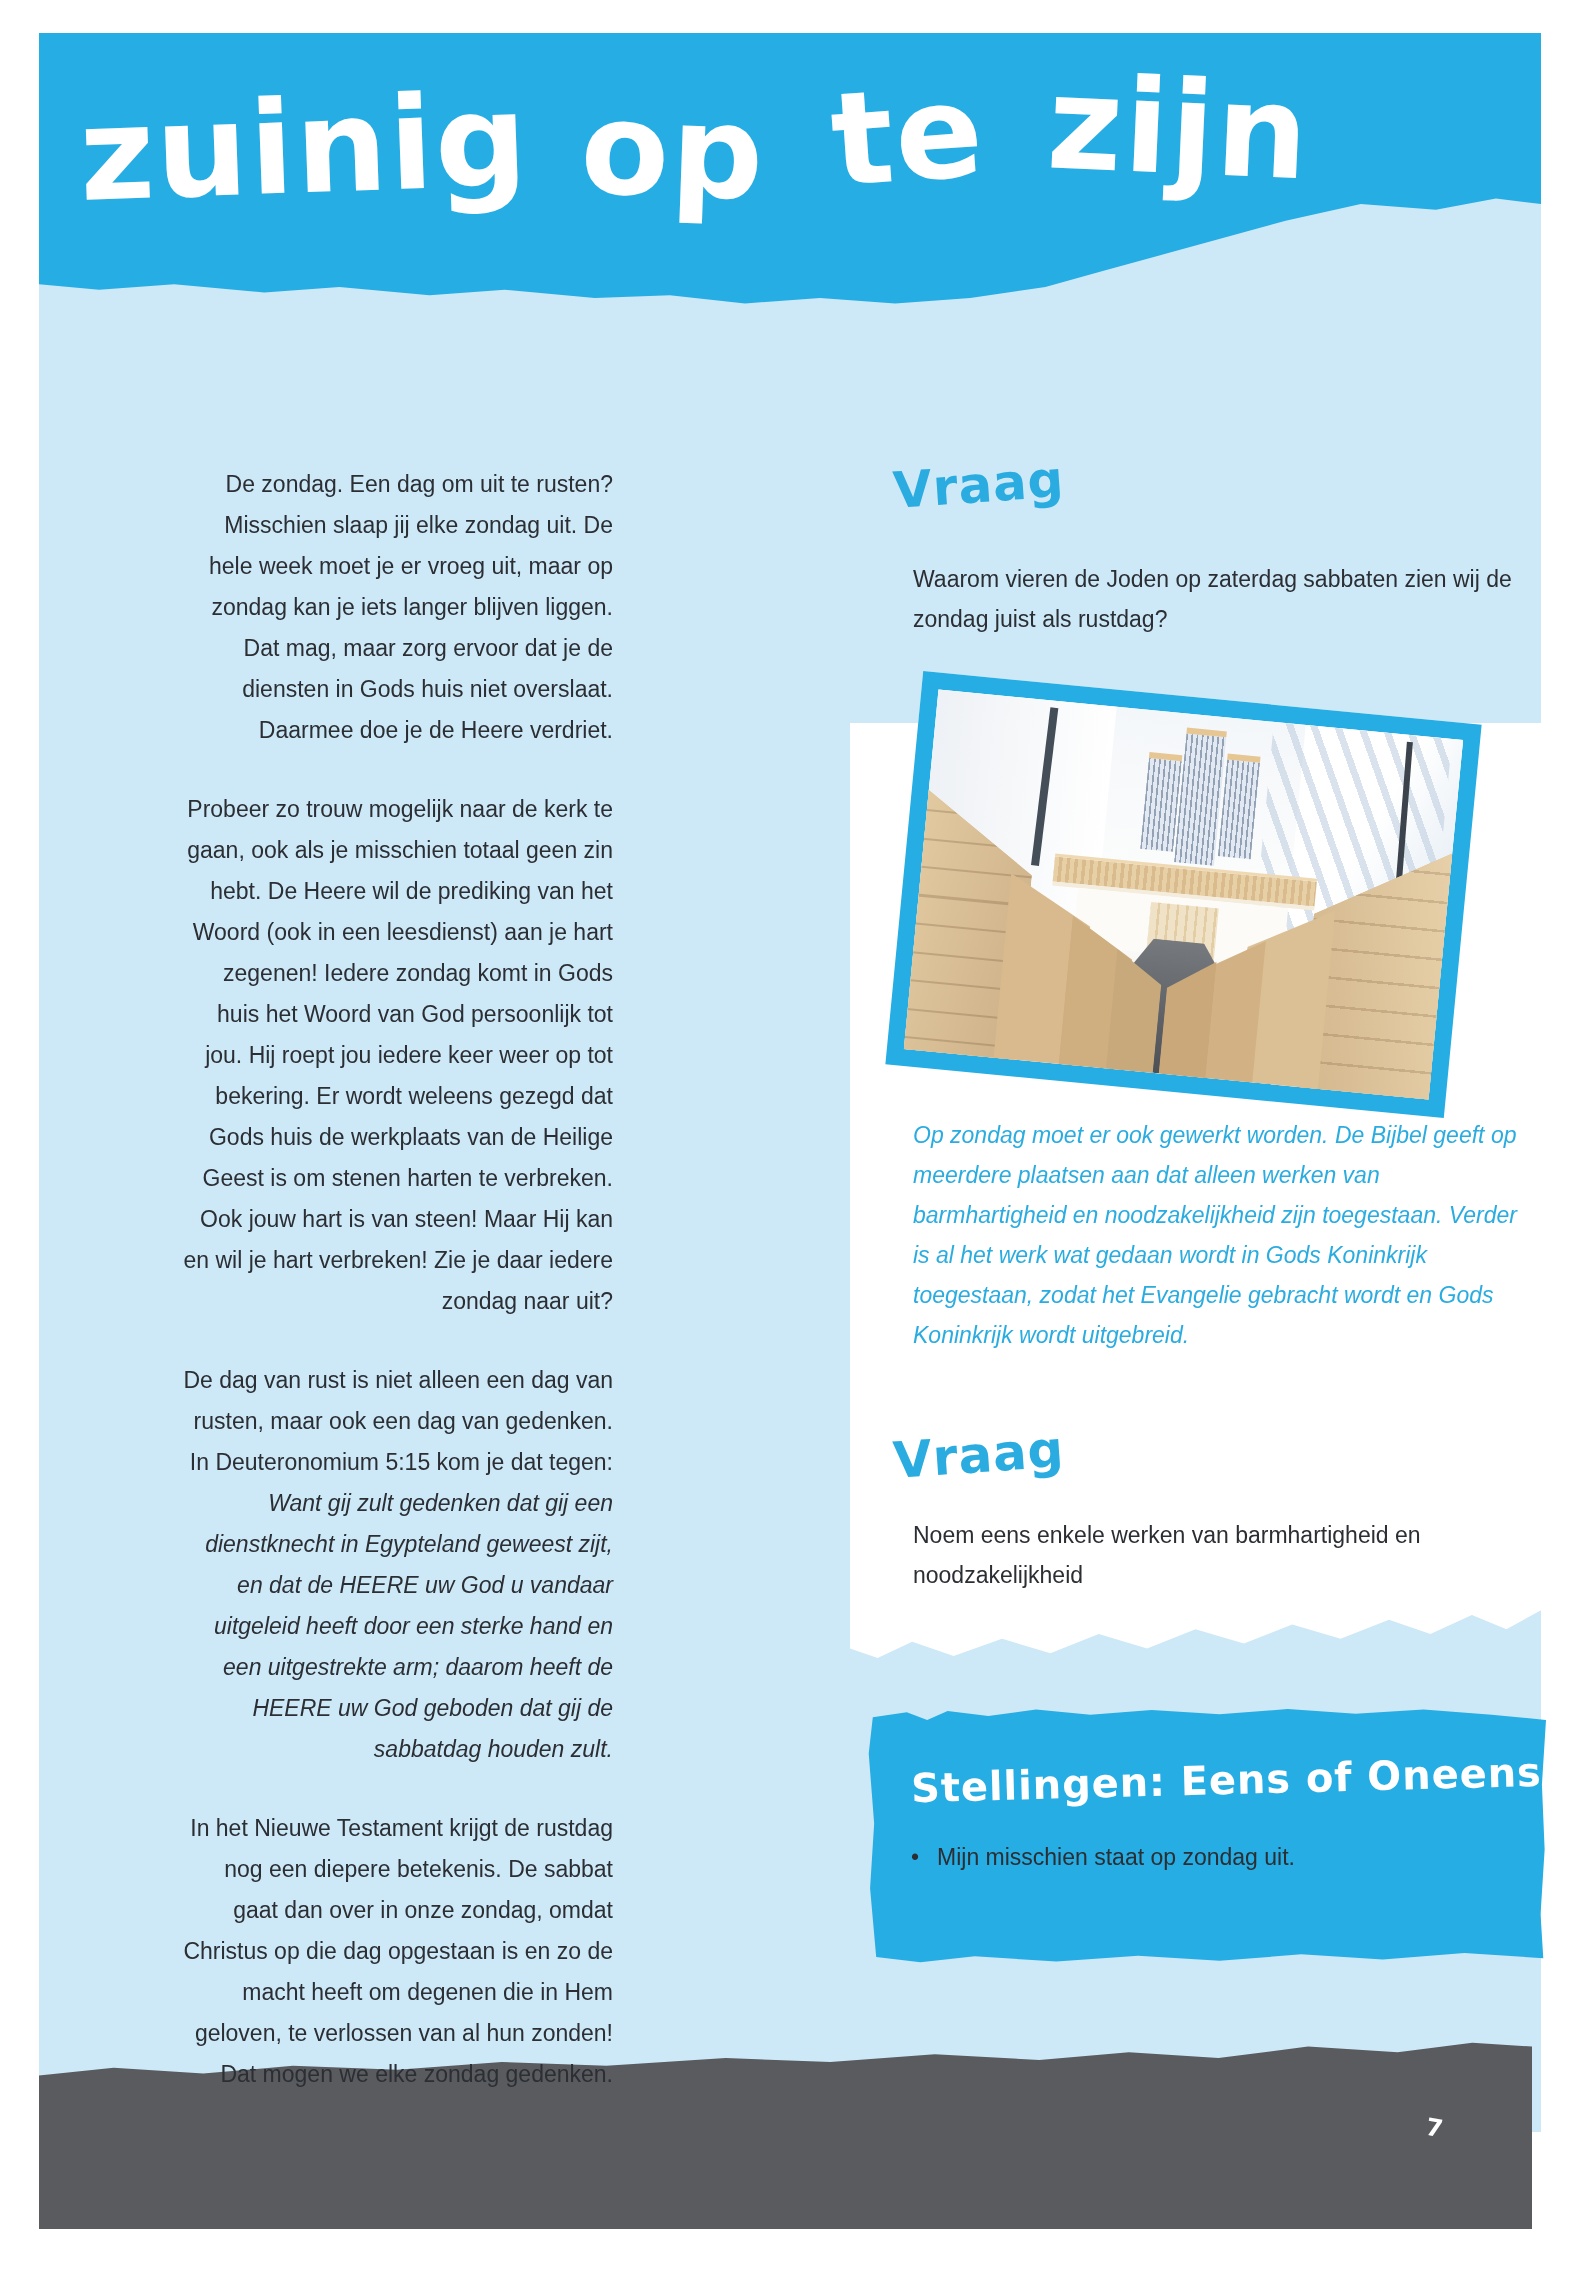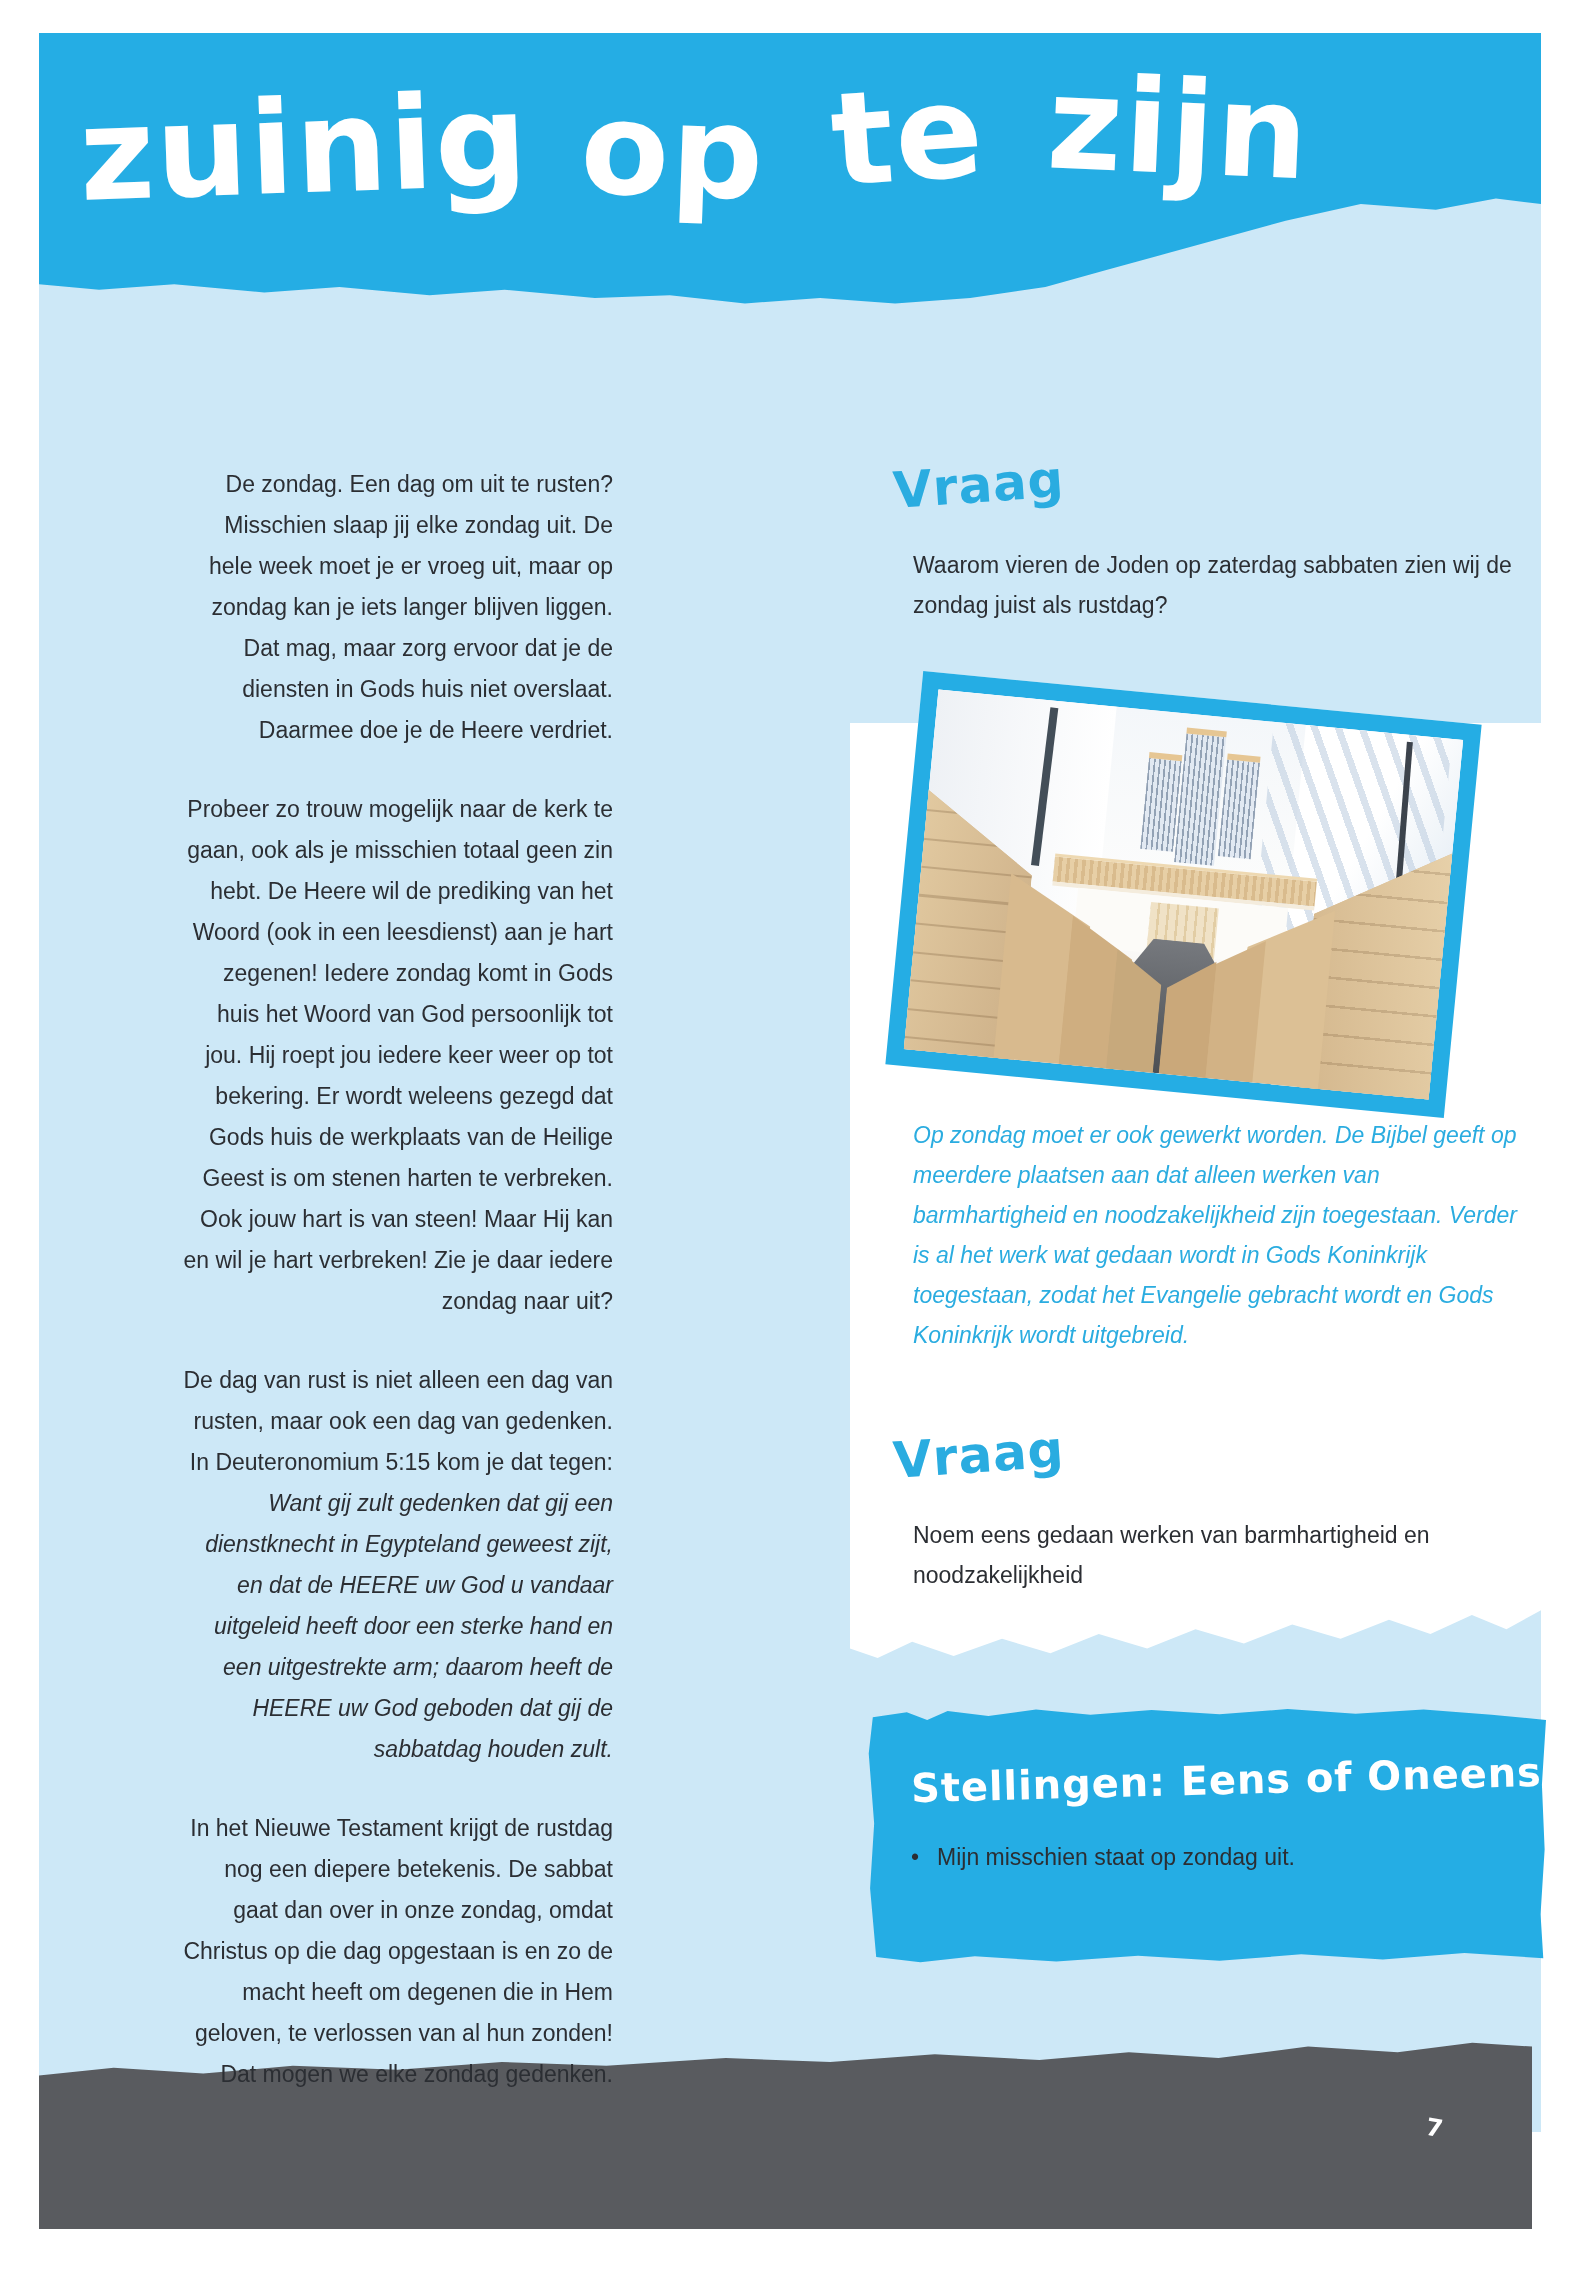--- a/index.html
+++ b/index.html
@@ -32,21 +32,21 @@
   
   .left-col{position:absolute;left:177px;top:464px;width:436px;font-size:23px;line-height:41px;z-index:4;text-align:right;}
   .left-col p{margin:0 0 38px 0;}
   .quote{font-style:italic;}
 
   .vraag-h{position:absolute;color:#2aace0;font-family:"DejaVu Sans",sans-serif;font-weight:bold;
     font-size:50px;transform:rotate(-4deg);z-index:4;letter-spacing:0.9px;}
   .vraag1-h{left:893px;top:456px;}
   .vraag2-h{left:893px;top:1426px;}
   .q-text{position:absolute;left:913px;width:608px;font-size:23px;line-height:40px;z-index:4;}
-  .q1{top:545px;}
+  .q1{top:559px;}
   .q2{top:1515px;}
   .info-text{position:absolute;left:913px;top:1115px;width:608px;font-size:23px;line-height:40px;
     color:#2aace0;z-index:4;font-style:italic;}
 
   
   .photo-frame{position:absolute;left:903px;top:697px;width:561px;height:395px;background:#ffffff;
     border:17.3px solid #25ade4;transform:rotate(5.5deg);z-index:6;box-sizing:border-box;}
   .photo-inner{position:relative;width:100%;height:100%;overflow:hidden;
     background:linear-gradient(180deg,#f4f7fa 0%,#fdfdfc 55%,#efece6 100%);}
   .ph{position:absolute;}
@@ -161,21 +161,21 @@
       <div class="ph pew pew-r1"></div>
       <div class="ph pew pew-r2"></div>
       <div class="ph pew pew-r3"></div>
       <div class="ph pew pew-r4"></div>
     </div>
   </div>
 
   <div class="info-text">Op zondag moet er ook gewerkt worden. De Bijbel geeft op meerdere plaatsen aan dat alleen werken van barmhartigheid en noodzakelijkheid zijn toegestaan. Verder is al het werk wat gedaan wordt in Gods Koninkrijk toegestaan, zodat het Evangelie gebracht wordt en Gods Koninkrijk wordt uitgebreid.</div>
 
   <div class="vraag-h vraag2-h">Vraag</div>
-  <div class="q-text q2">Noem eens gedaan werken van barmhartigheid en noodzakelijkheid</div>
+  <div class="q-text q2">Noem eens enkele werken van barmhartigheid en noodzakelijkheid</div>
 
   <div class="stellingen-box">
     <div class="stellingen-title">Stellingen: Eens of Oneens</div>
     <div class="stellingen-list">
       <span class="item"><span class="bullet">•</span><span>Mijn misschien staat op zondag uit.</span></span>
     </div>
   </div>
 
   <div class="footer-band"></div>
   <div class="page-num">7</div>

